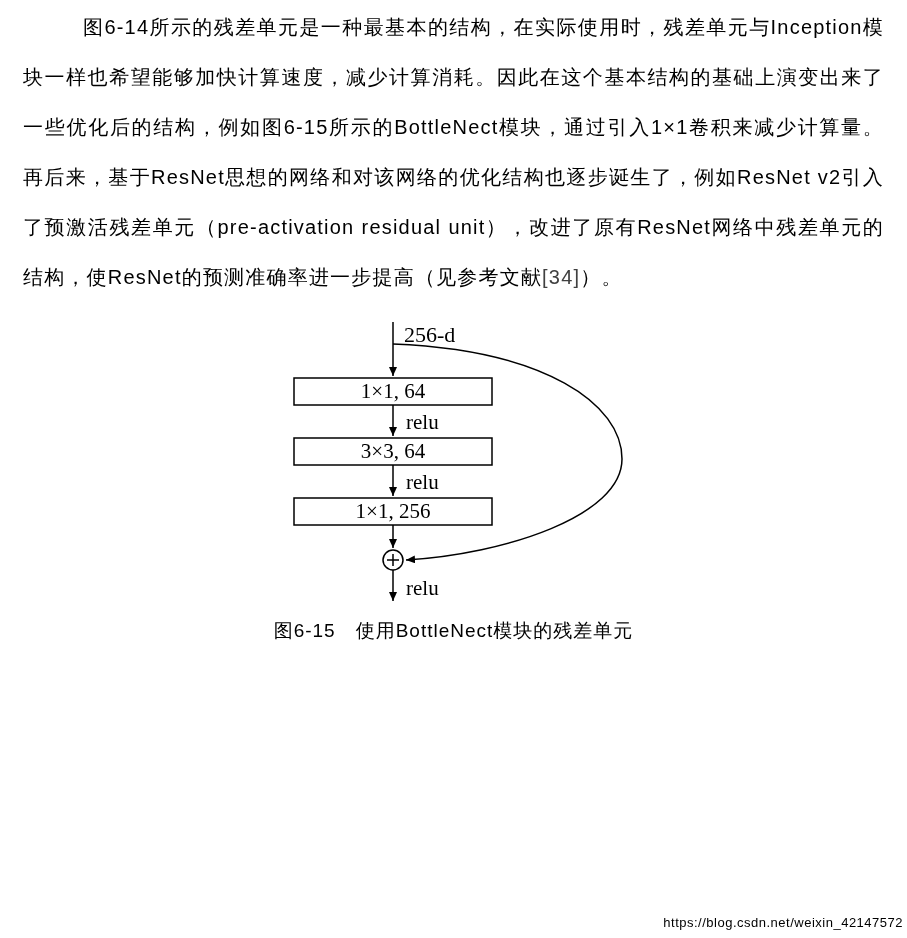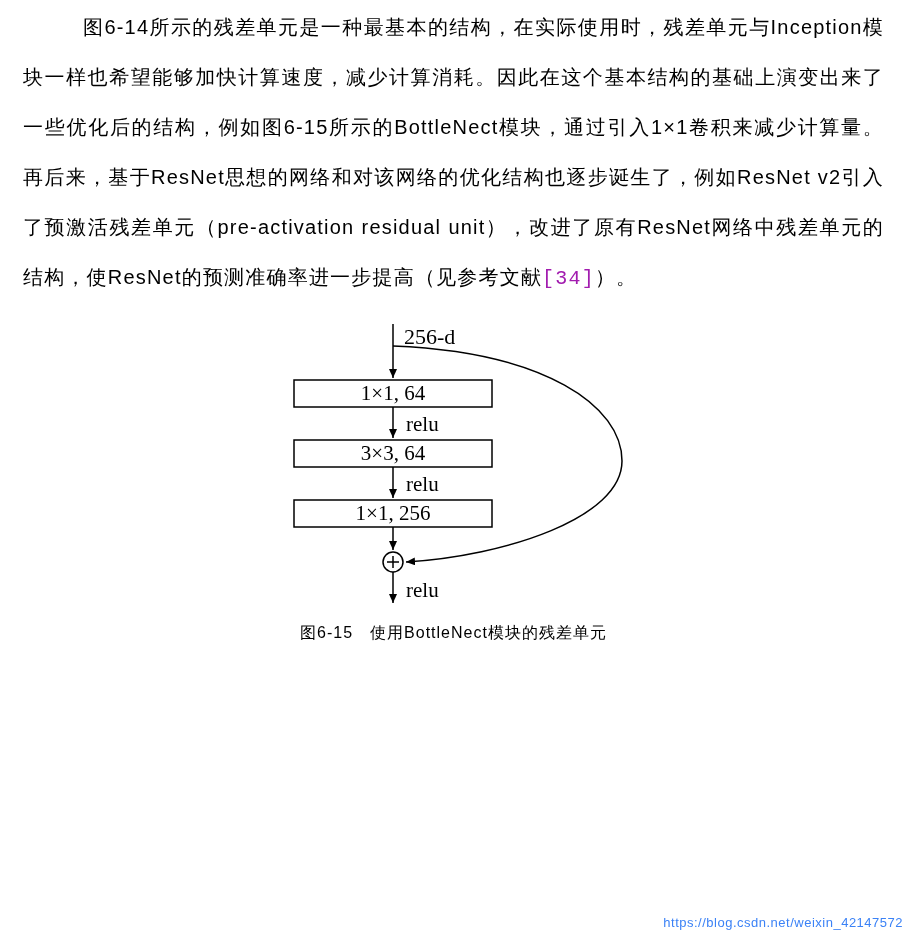--- a/index.html
+++ b/index.html
@@ -18,24 +18,23 @@
     font-size:20px;
     line-height:50px;
     letter-spacing:1.2px;
     text-align:justify;
     text-indent:60px;
     margin:0;
   }
   .para2 { line-height:52px; margin-top:16px; }
 
   .ref-link {
-    color:#a21caf;
+    color:#404040;
     text-decoration:none;
     cursor:pointer;
-    font-family:Liberation Mono, monospace;
   }
   sup.ref {
     font-size:12px;
     color:#1a66c2;
     vertical-align:super;
     line-height:0;
     letter-spacing:0;
     cursor:pointer;
   }
 
@@ -46,32 +45,32 @@
   svg { display:block; }
   .diagram-serif {
     font-family:"Liberation Serif", "DejaVu Serif", serif;
     fill:#000000;
   }
   .conv-rect { fill:#ffffff; stroke:#000000; stroke-width:1.5; }
   .flow-line { stroke:#000000; stroke-width:1.5; fill:none; }
 
   .caption {
     text-align:center;
-    font-size:16px;
+    font-size:19px;
     line-height:30px;
     letter-spacing:1px;
     margin-top:2px;
   }
 
   .watermark {
     position:absolute;
     right:4px;
     bottom:8px;
     font-size:13px;
-    color:#3b82f6;
+    color:#000000;
     letter-spacing:0.5px;
     white-space:nowrap;
     pointer-events:none;
   }
 </style>
 </head>
 <body>
 
 <div class="page">
 

